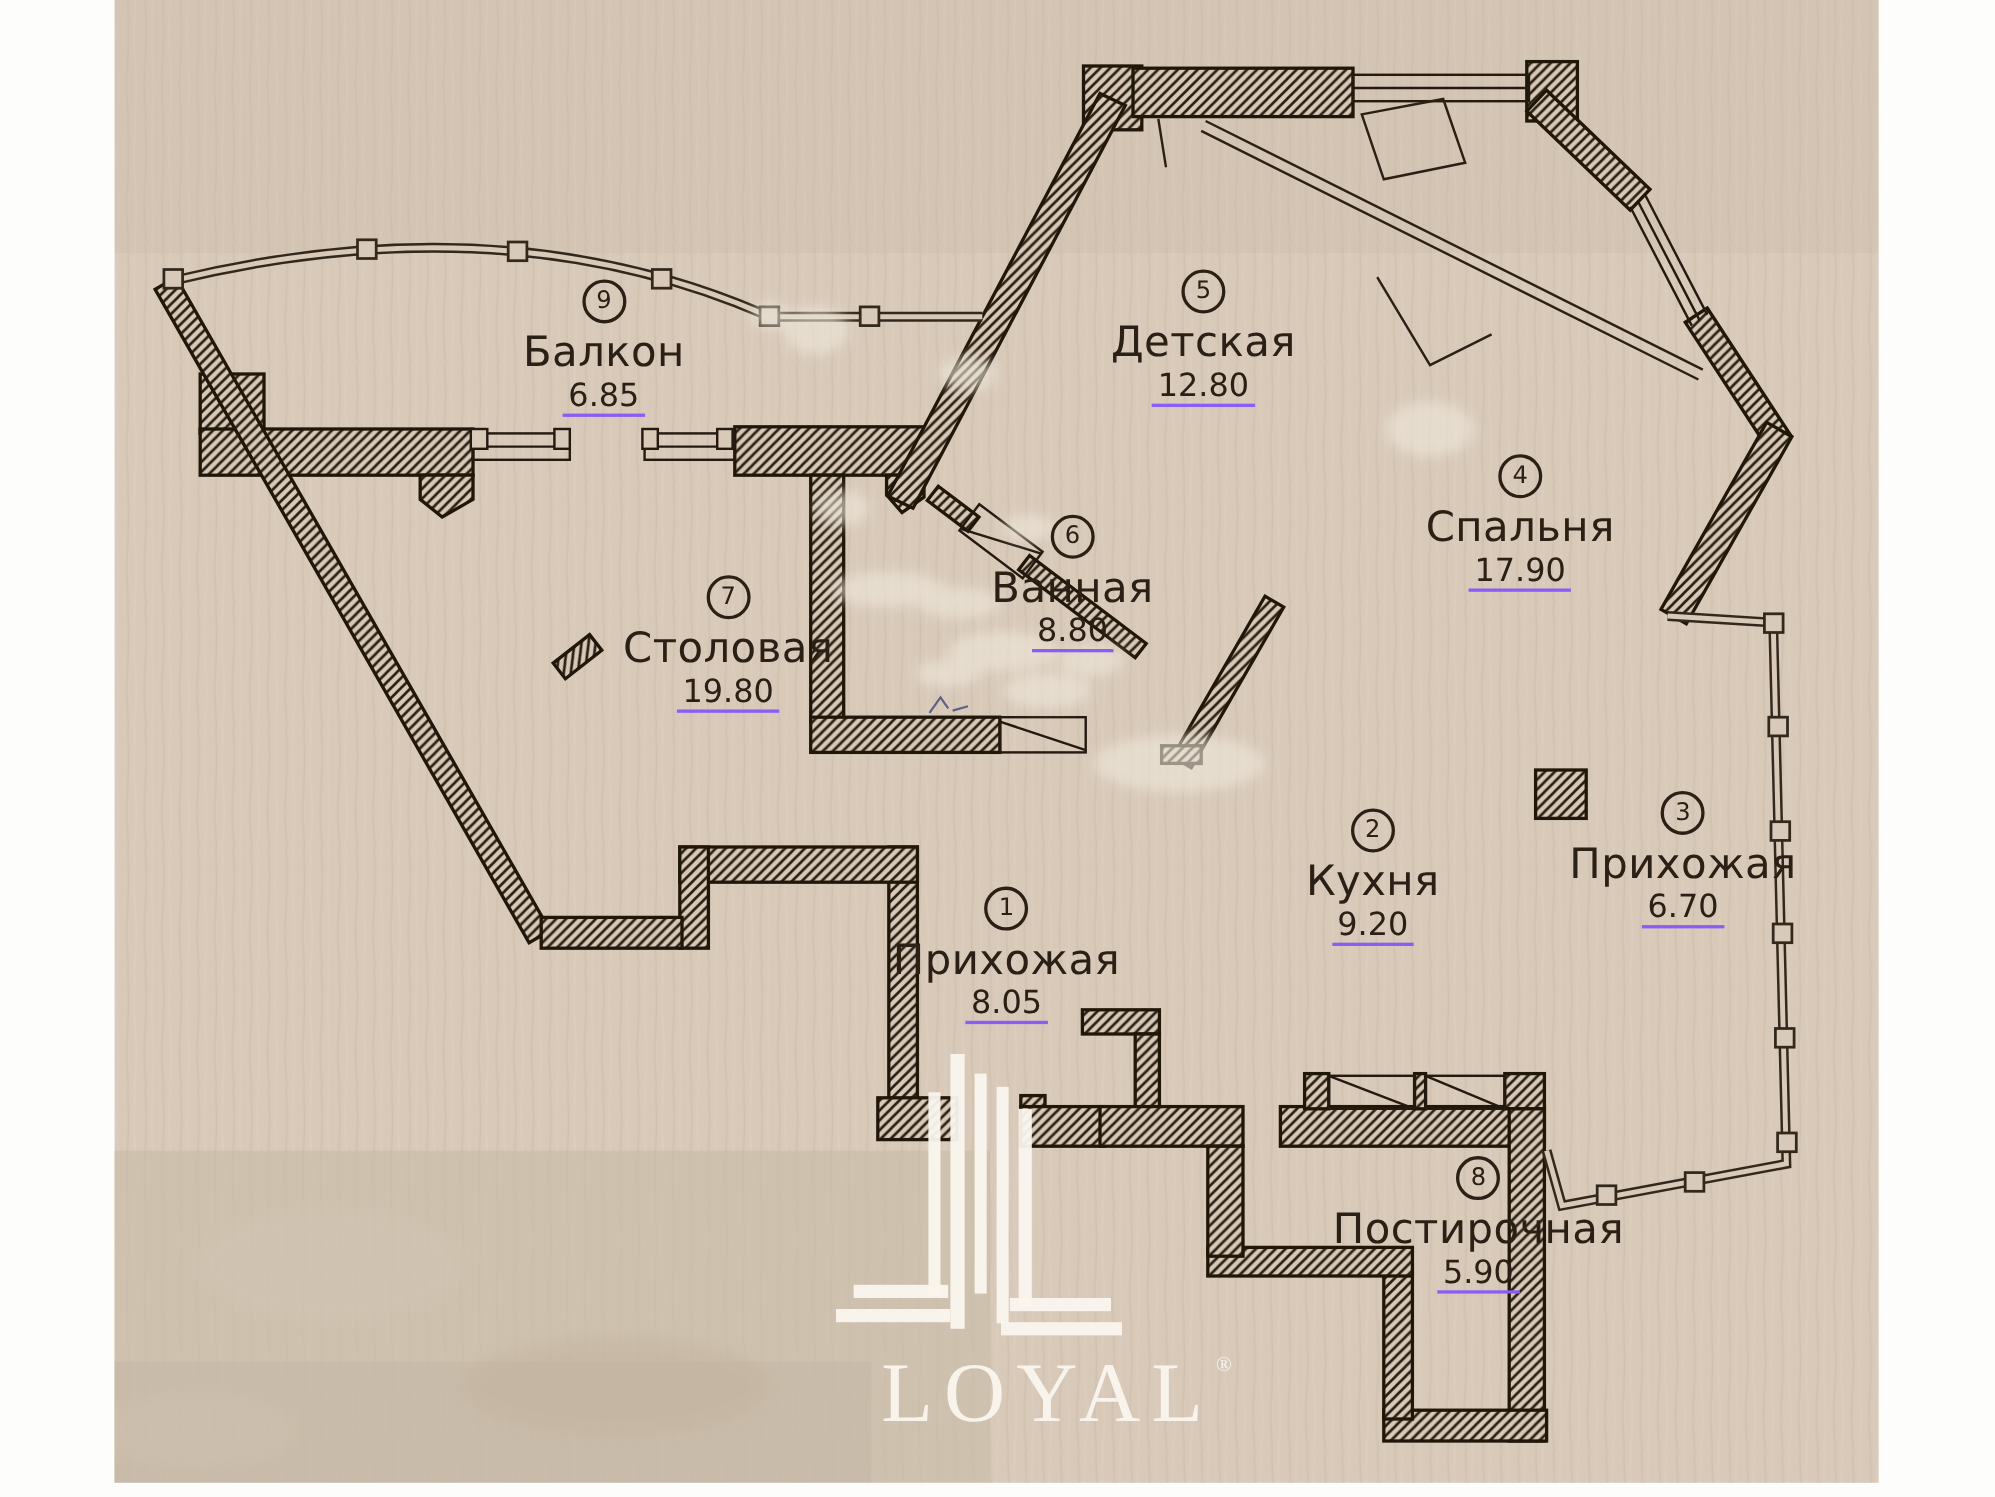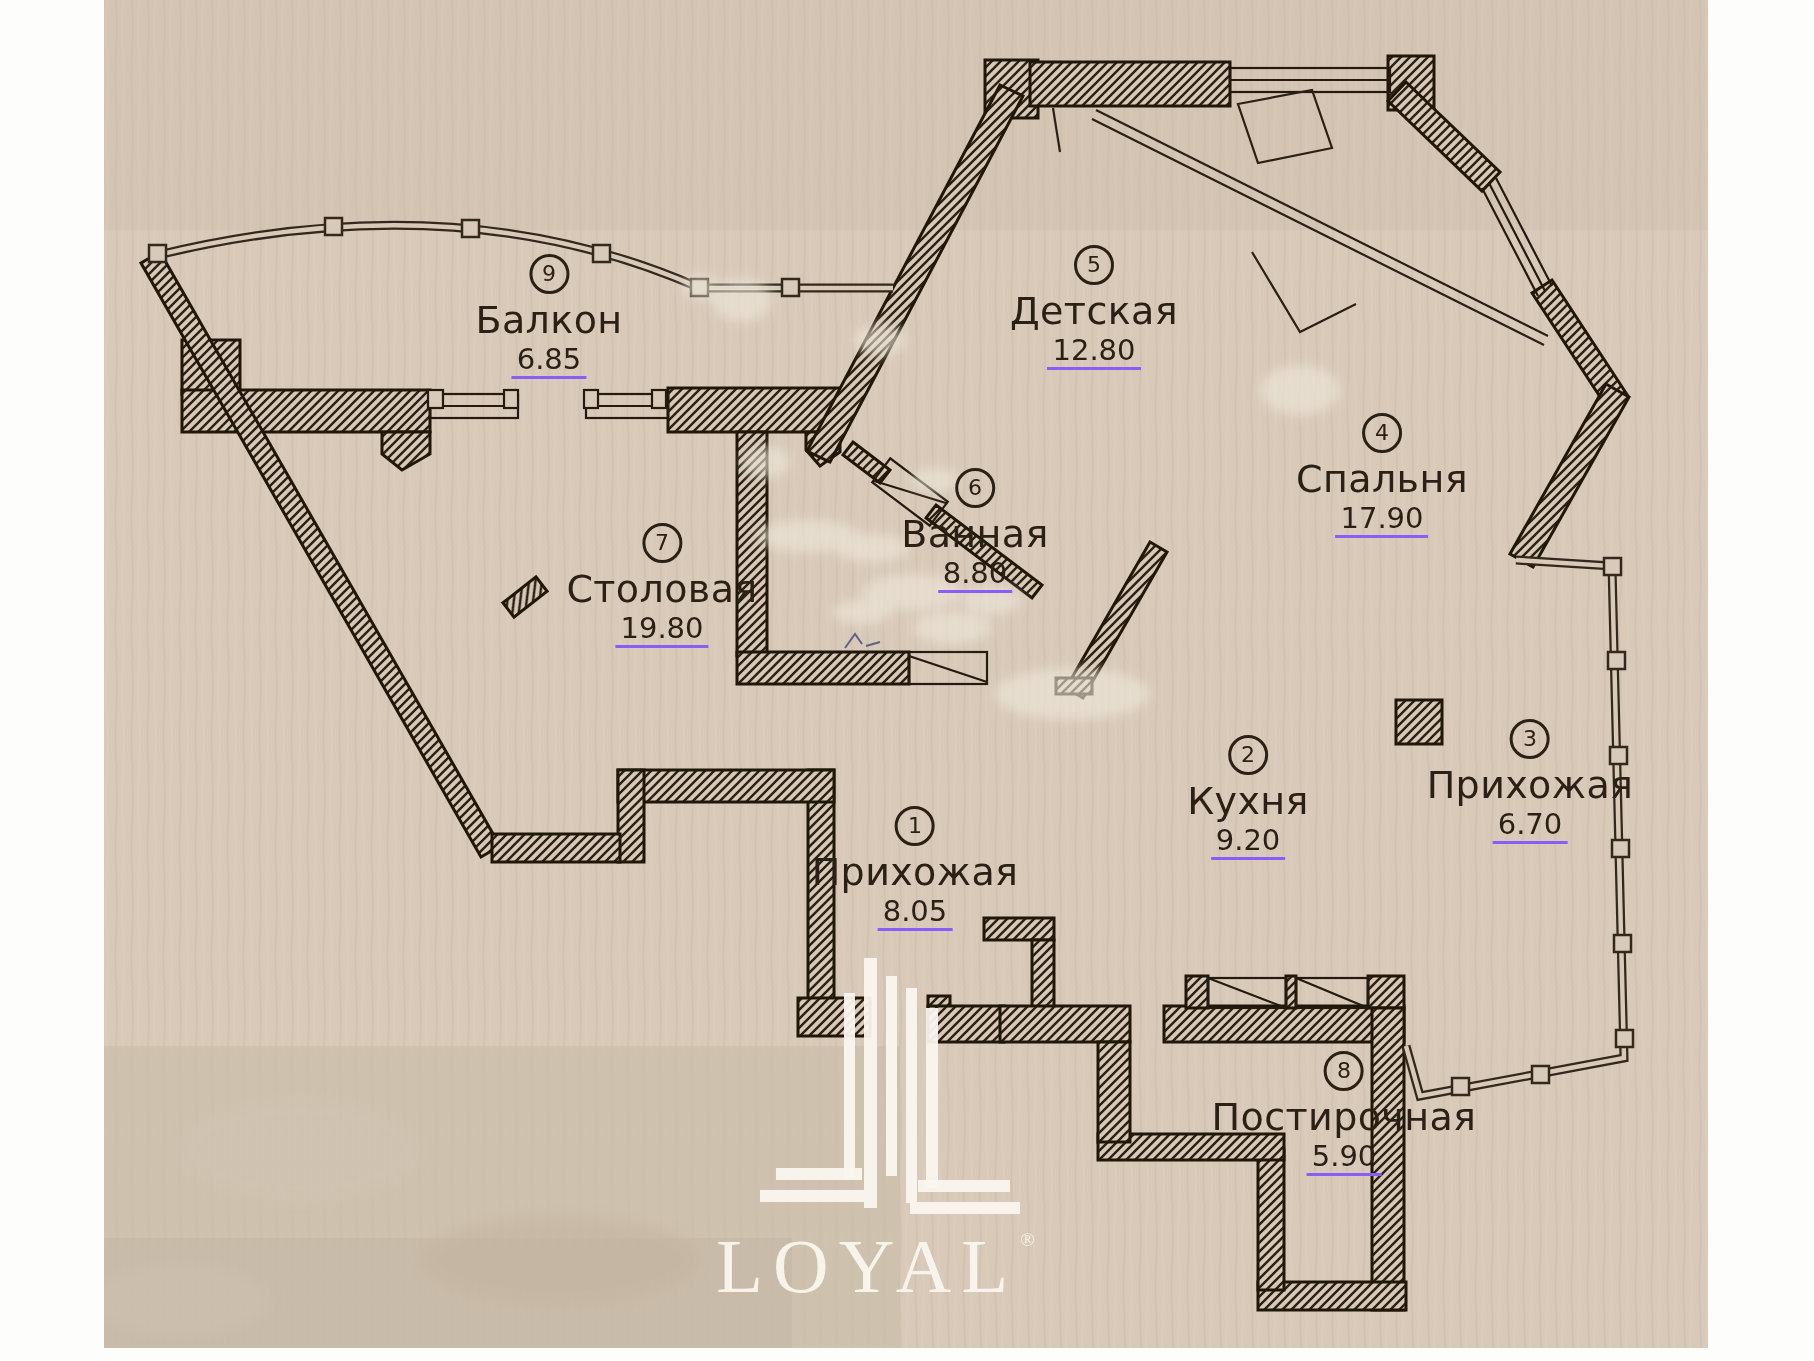--- a/index.html
+++ b/index.html
@@ -6,21 +6,21 @@
   .stage{position:relative;width:1814px;height:1361px;overflow:hidden;background:#ffffff;
          font-family:"DejaVu Sans","Liberation Sans",sans-serif;}
   .plan-svg{position:absolute;left:0;top:0;width:1814px;height:1361px;}
   .room-label{position:absolute;transform:translateX(-50%);text-align:center;color:#2b2015;line-height:1.05;z-index:3;}
   .badge{display:inline-flex;align-items:center;justify-content:center;width:34px;height:34px;
          border:3px solid #2b2015;border-radius:50%;font-size:22px;background:transparent;}
   .rname{font-size:38px;margin-top:7px;letter-spacing:.4px;white-space:nowrap;}
   .rarea{display:inline-block;font-size:29px;margin-top:3px;padding:0 5px 2px;border-bottom:3px solid #8b5cf6;}
   .wm{position:absolute;left:700px;top:950px;width:420px;height:380px;z-index:4;color:rgba(250,246,238,.95);}
   .wm-icon{position:absolute;left:60px;top:8px;}
-  .wm-text{position:absolute;left:16px;top:278px;width:100%;text-align:left;
+  .wm-text{position:absolute;left:0;top:278px;width:100%;text-align:right;
            font-family:"Liberation Serif","DejaVu Serif",serif;font-size:77px;letter-spacing:10px;line-height:1;}
   .wm-reg{font-size:19px;vertical-align:46px;letter-spacing:0;margin-left:2px;}
 </style>
 </head>
 <body>
 
 <div class="stage">
 
   <svg class="plan-svg" viewBox="0 0 1814 1361" xmlns="http://www.w3.org/2000/svg">
     <defs>

